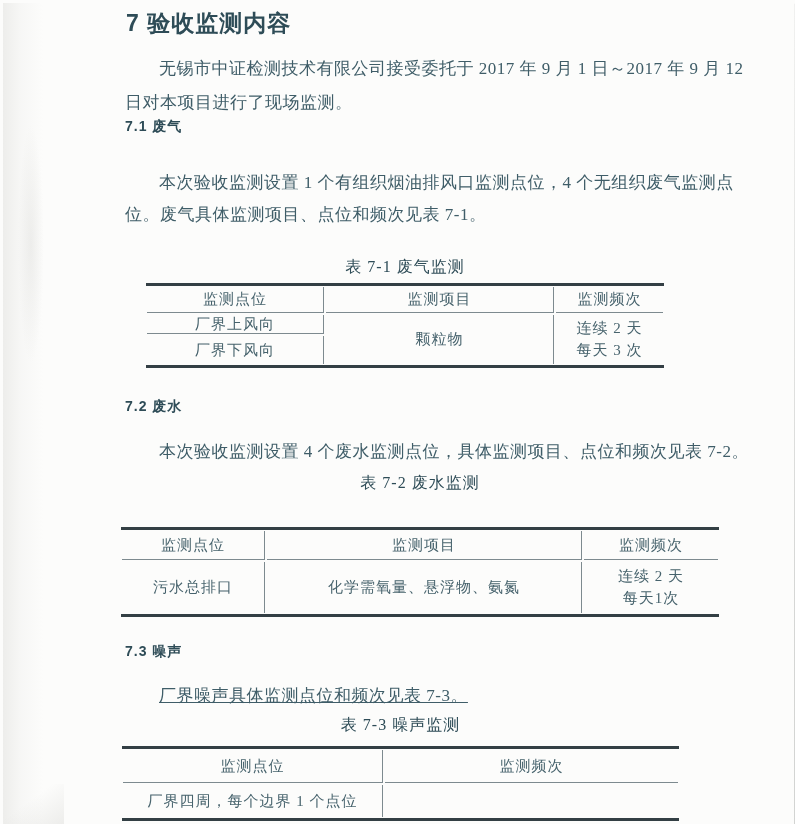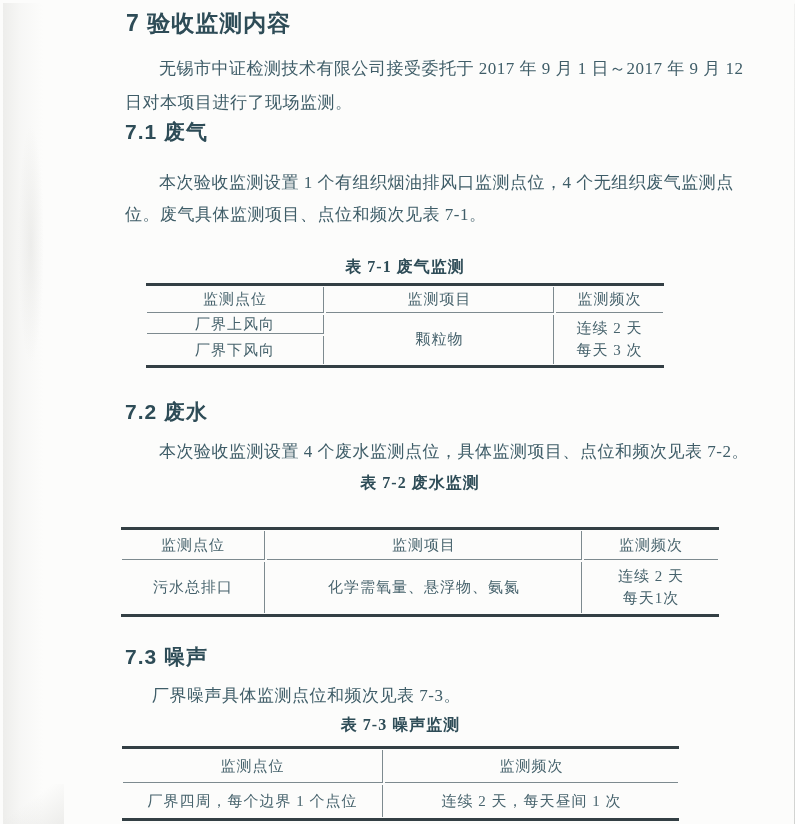--- a/index.html
+++ b/index.html
@@ -28,31 +28,31 @@
   }
   .h1{
     position:absolute;left:122px;top:4px;
     font-family:"Liberation Sans","DejaVu Sans",sans-serif;
     font-size:23px;font-weight:bold;color:var(--ink-heading);
     letter-spacing:1px;
   }
   .h2{
     position:absolute;left:121px;
     font-family:"Liberation Sans","DejaVu Sans",sans-serif;
-    font-size:21px;font-weight:bold;color:var(--ink-heading);
+    font-size:14px;font-weight:bold;color:var(--ink-heading);
     letter-spacing:1px;
   }
   .bodyline{
     position:absolute;
     font-size:17px;color:var(--ink);
     letter-spacing:0.5px;white-space:nowrap;
   }
   .caption{
     position:absolute;
-    font-size:16px;font-weight:bold;color:var(--ink-heading);
+    font-size:16px;font-weight:normal;color:var(--ink-heading);
     text-align:center;letter-spacing:1px;
   }
   .tbl{
     position:absolute;
     display:grid;
     border-top:3px solid var(--border-dark);
     border-bottom:3px solid var(--border-dark);
     font-size:15px;color:var(--ink-table);
     letter-spacing:1px;
   }
@@ -124,23 +124,22 @@
     <div class="cell br1" style="grid-row:2;grid-column:1;">污水总排口</div>
     <div class="cell" style="grid-row:2;grid-column:3;">
       <div class="twoline">
         <div>连续 2 天</div>
         <div>每天1次</div>
       </div>
     </div>
   </div>
 
   <div class="h2" style="top:639px;">7.3 噪声</div>
-  <div class="bodyline" style="left:148px;top:680px;">厂界噪声具体监测点位和频次见表 7-3。</div>
+  <div class="bodyline" style="left:155px;top:680px;text-decoration:underline;">厂界噪声具体监测点位和频次见表 7-3。</div>
   <div class="caption" style="left:118px;top:711px;width:557px;">表 7-3 噪声监测</div>
 
   <div class="tbl" style="left:118px;top:742px;width:557px;grid-template-columns:262px 295px;grid-template-rows:35px 34px;">
     <div class="cell hd bb1 br1" style="grid-row:1;grid-column:1;">监测点位</div>
     <div class="cell hd bb1" style="grid-row:1;grid-column:2;">监测频次</div>
     <div class="cell br1" style="grid-row:2;grid-column:1;text-align:center;">厂界四周，每个边界 1 个点位</div>
-    <div class="cell" style="grid-row:2;grid-column:2;">连续 2 天，每天昼间 1 次</div>
   </div>
 
 </div>
 
 </body></html>

